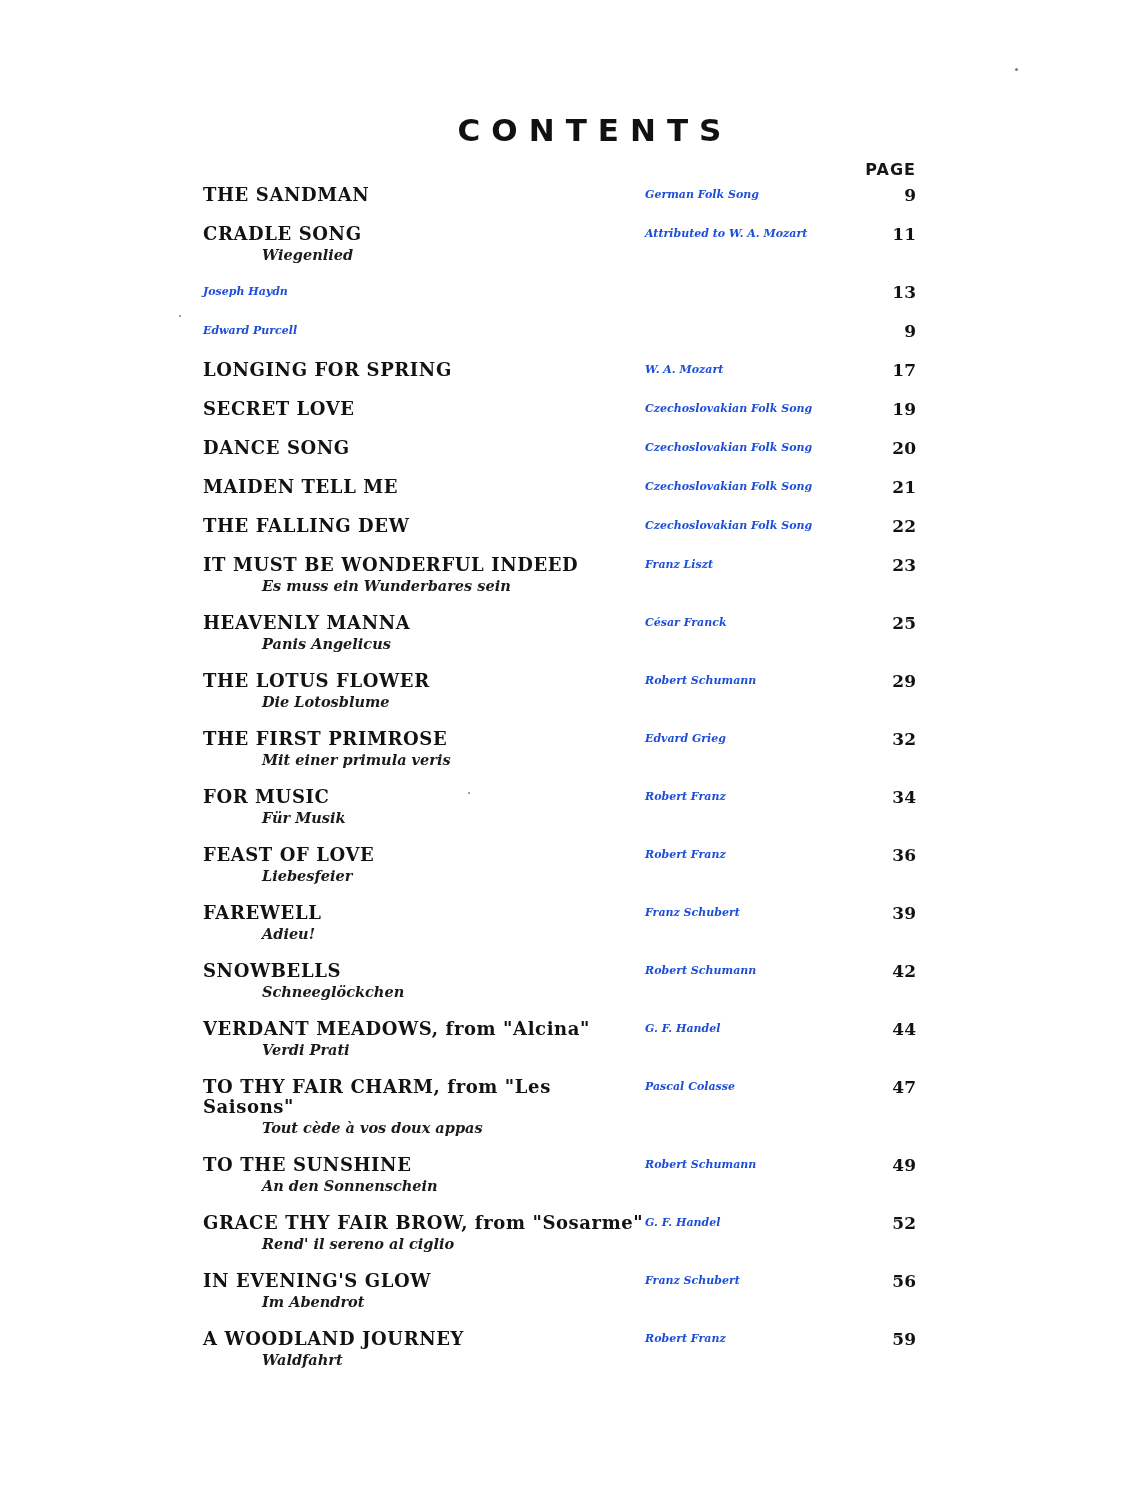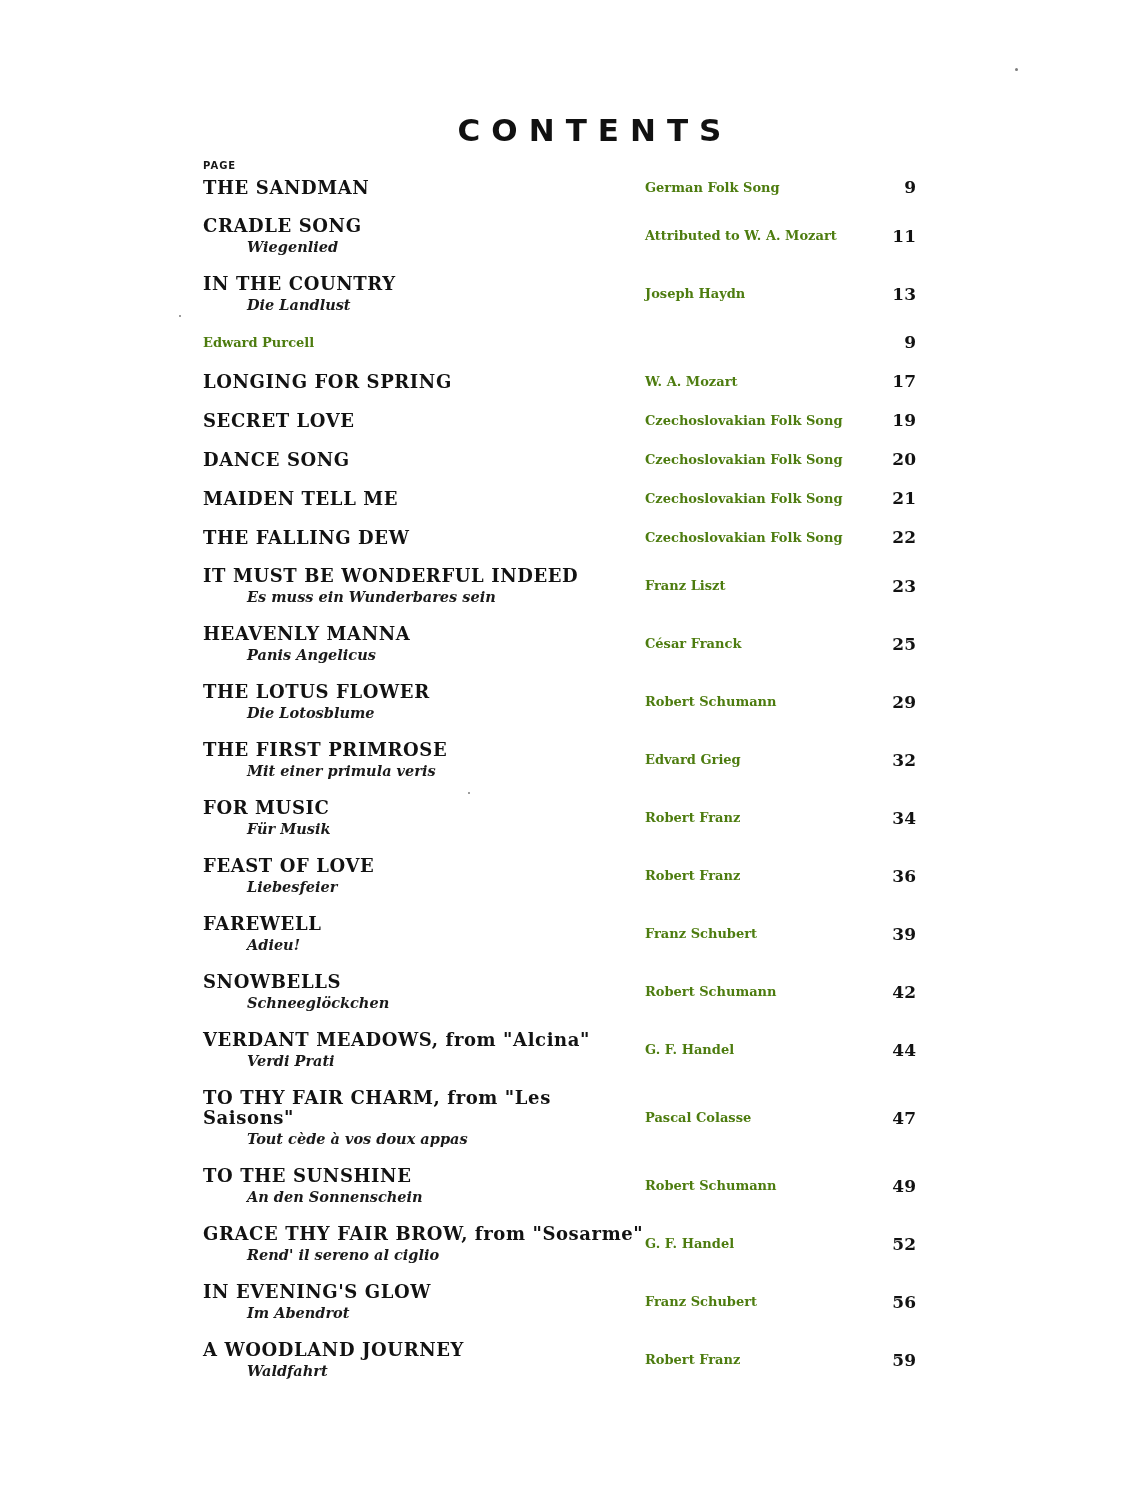--- a/index.html
+++ b/index.html
@@ -29,59 +29,60 @@
     color: #111111;
     padding-left: 38px;
   }
   .toc {
     position: absolute;
     top: 160px;
     left: 203px;
     width: 713px;
   }
   .page-col-label {
-    text-align: left;
+    text-align: right;
     font-family: "DejaVu Sans", sans-serif;
     font-weight: bold;
-    font-size: 10px;
+    font-size: 16px;
     letter-spacing: 1px;
     margin-bottom: 6px;
     color: #171717;
   }
   .toc-row {
     display: flex;
-    align-items: center;
+    align-items: flex-start;
     margin-bottom: 18px;
   }
   .title-block {
     width: 442px;
     flex: 0 0 442px;
   }
   .entry-title {
     font-weight: bold;
     font-size: 18px;
     line-height: 20px;
     letter-spacing: 0.6px;
     color: #121212;
   }
   .entry-subtitle {
     font-style: italic;
     font-weight: bold;
     font-size: 14.5px;
     line-height: 18px;
-    margin-left: 44px;
+    margin-left: 59px;
     margin-top: 2px;
     color: #1a1a1a;
   }
   .entry-composer {
     flex: 1 1 auto;
-    font-weight: bold;
-    font-size: 13px;
+    font-style: italic;
+    font-weight: bold;
+    font-size: 11px;
     line-height: 20px;
-    color: #4d7c0f;
+    color: #1d4ed8;
   }
   .entry-page {
     flex: 0 0 50px;
     width: 50px;
     text-align: right;
     font-weight: bold;
     font-size: 17px;
     line-height: 21px;
     color: #121212;
   }
@@ -119,24 +120,20 @@
   <div class="toc-row">
     <div class="title-block">
       <div class="entry-title">CRADLE SONG</div>
       <div class="entry-subtitle">Wiegenlied</div>
     </div>
     <div class="entry-composer">Attributed to W. A. Mozart</div>
     <div class="entry-page">11</div>
   </div>
 
   <div class="toc-row">
-    <div class="title-block">
-      <div class="entry-title">IN THE COUNTRY</div>
-      <div class="entry-subtitle">Die Landlust</div>
-    </div>
     <div class="entry-composer">Joseph Haydn</div>
     <div class="entry-page">13</div>
   </div>
 
   <div class="toc-row">
     <div class="entry-composer">Edward Purcell</div>
     <div class="entry-page">9</div>
   </div>
 
   <div class="toc-row">

